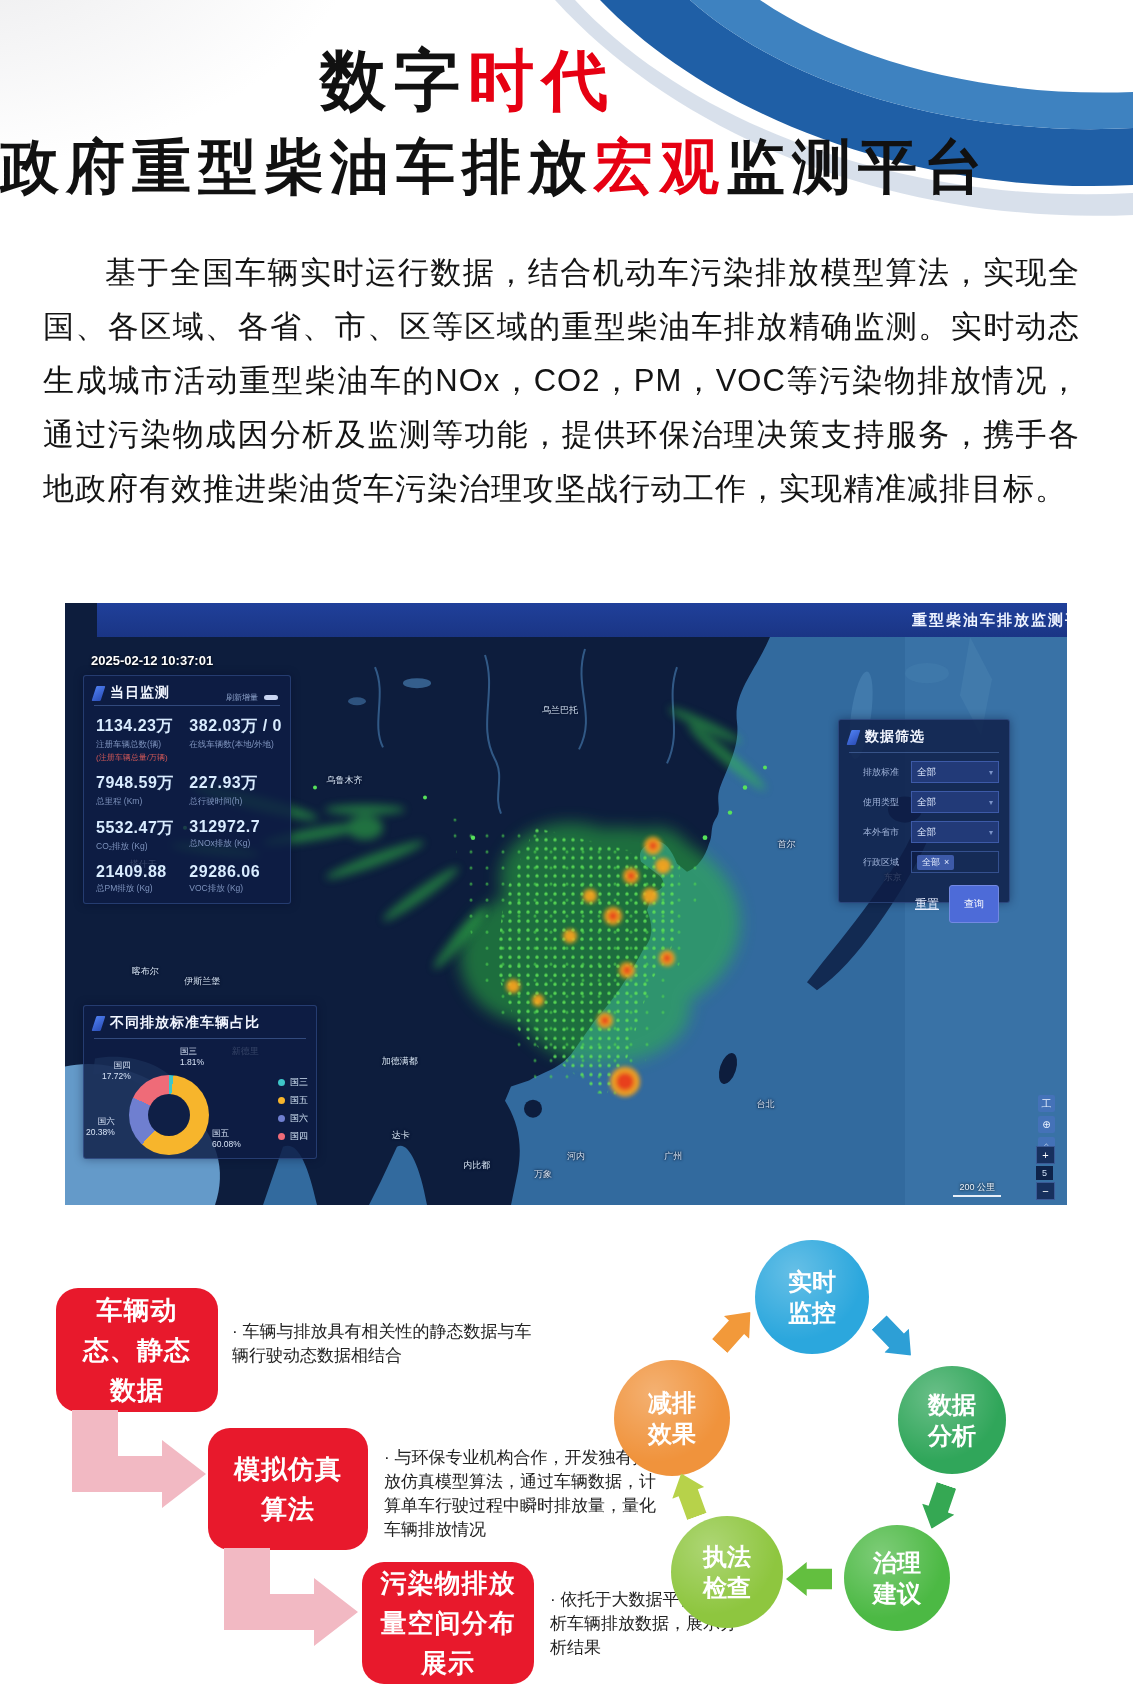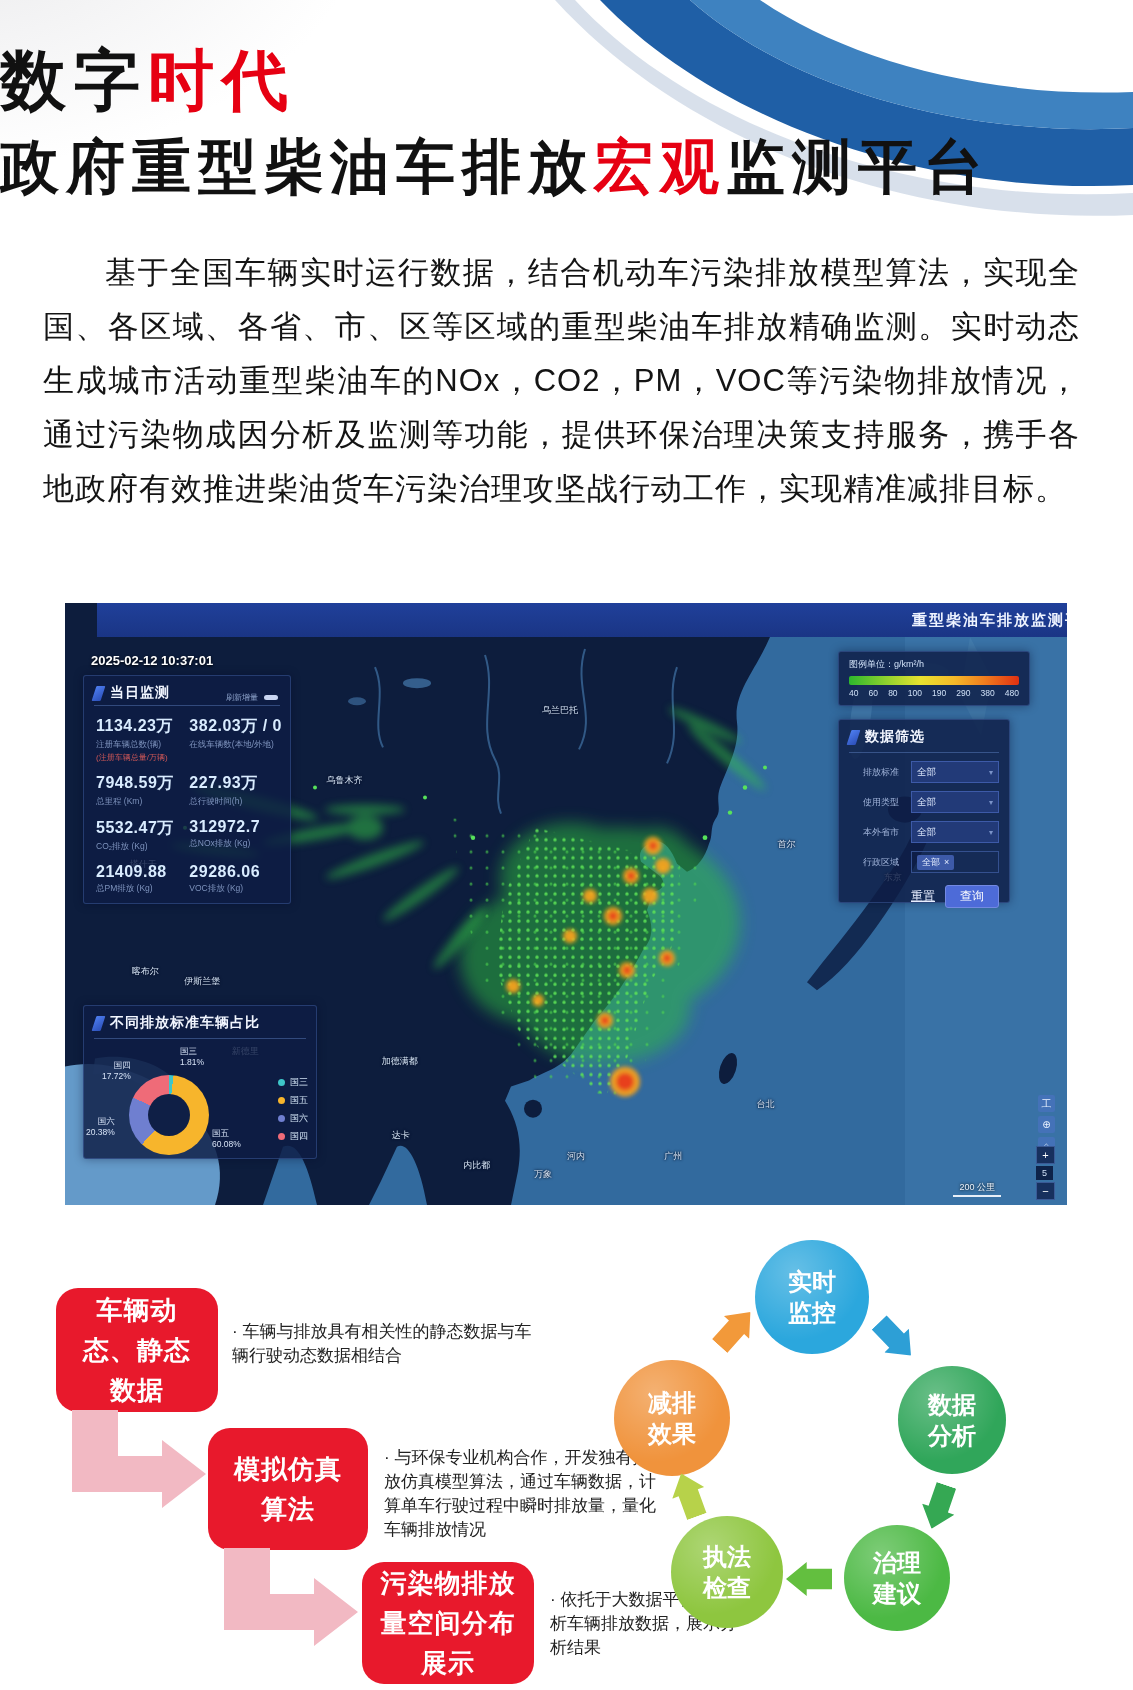--- a/index.html
+++ b/index.html
@@ -6,21 +6,21 @@
   body{
     width:1133px;height:1690px;position:relative;overflow:hidden;
     background:#ffffff;
     background-image:radial-gradient(ellipse 700px 420px at -5% -5%, #e9e9eb 0%, rgba(255,255,255,0) 60%);
     font-family:"Liberation Sans","DejaVu Sans",sans-serif;
   }
   .abs{position:absolute;}
 
   
   #swoosh{position:absolute;top:0;right:0;width:1133px;height:300px;pointer-events:none;}
-  .title1{left:0;top:36px;width:936px;font-size:66px;font-weight:900;letter-spacing:8px;color:#111;}
+  .title1{left:0;top:36px;width:936px;text-align:center;font-size:66px;font-weight:900;letter-spacing:8px;color:#111;}
   .title2{left:0;top:128px;width:1133px;text-align:left;font-size:59px;font-weight:900;letter-spacing:7px;color:#111;white-space:nowrap;}
   .red{color:#e60012;}
   .intro{left:43px;top:246px;width:1037px;font-size:31px;line-height:54px;color:#141414;
     text-align:justify;text-indent:2em;font-weight:500;letter-spacing:1px;}
 
   
   .dash{left:65px;top:603px;width:1002px;height:602px;background:#0d1d3d;overflow:hidden;}
   .dash-topbar{position:absolute;left:0;top:0;width:100%;height:34px;
     background:linear-gradient(180deg,#20409a,#1a3585);display:flex;align-items:center;justify-content:flex-end;margin-left:32px;}
   .dash-title{color:#eef3ff;font-size:15px;font-weight:bold;letter-spacing:2px;}
@@ -52,21 +52,21 @@
 
   .filter{left:773px;top:116px;width:170px;height:182px;}
   .frow{display:flex;align-items:center;gap:6px;margin:8px 10px 0 24px;}
   .flabel{font-size:9px;color:#9fb2d8;width:42px;flex:0 0 auto;}
   .fselect{flex:1;height:20px;background:#223a78;border:1px solid #3d5aa8;border-radius:0;display:flex;align-items:center;justify-content:space-between;padding:0 5px;}
   .fselect .val{font-size:9.5px;color:#dce7fb;}
   .fselect .chev{font-size:8px;color:#7b93c9;}
   .ftag{font-size:9px;color:#e2ebfd;background:#3d5aa8;border-radius:2px;padding:1px 5px;display:inline-flex;gap:4px;align-items:center;}
   .fbtns{display:flex;justify-content:flex-end;gap:10px;margin:12px 10px 0 0;align-items:center;}
   .btn-reset{font-size:12px;color:#e7eeff;text-decoration:underline;cursor:pointer;}
-  .btn-query{font-size:12px;color:#fff;background:#4d6bd8;border:1px solid #7389e2;border-radius:3px;padding:2px 14px;cursor:pointer;}
+  .btn-query{font-size:10px;color:#fff;background:#4d6bd8;border:1px solid #7389e2;border-radius:3px;padding:11px 14px;cursor:pointer;}
 
   .donutpanel{left:18px;top:402px;width:232px;height:152px;}
   .donut{position:absolute;left:45px;top:69px;width:80px;height:80px;border-radius:50%;}
   .donut::after{content:"";position:absolute;left:19px;top:19px;width:42px;height:42px;border-radius:50%;background:#0f1f46;}
   .callout{position:absolute;font-size:8.5px;color:#d7e3f6;line-height:11px;}
   .dlegend{position:absolute;right:8px;top:70px;display:flex;flex-direction:column;gap:5px;}
   .dlegend .li{display:flex;align-items:center;gap:5px;}
   .dot{width:7px;height:7px;border-radius:50%;}
   .dlegend span.t{font-size:9px;color:#cfe0f2;}
 
@@ -285,34 +285,20 @@
         <div class="v">21409.88</div>
         <div class="l">总PM排放 (Kg)</div>
       </div>
       <div class="stat">
         <div class="v">29286.06</div>
         <div class="l">VOC排放 (Kg)</div>
       </div>
     </div>
   </div>
 
-  <div class="panel legendbox">
-    <div class="unit">图例单位：g/km²/h</div>
-    <div class="gradbar"></div>
-    <div class="ticks">
-      <span>40</span>
-      <span>60</span>
-      <span>80</span>
-      <span>100</span>
-      <span>190</span>
-      <span>290</span>
-      <span>380</span>
-      <span>480</span>
-    </div>
-  </div>
 
   <div class="panel filter">
     <div class="phead">
       <span class="slash"></span>
       <span class="ptitle">数据筛选</span>
     </div>
     <div class="pdivider"></div>
     <div class="frow">
       <span class="flabel">排放标准</span>
       <div class="fselect">

